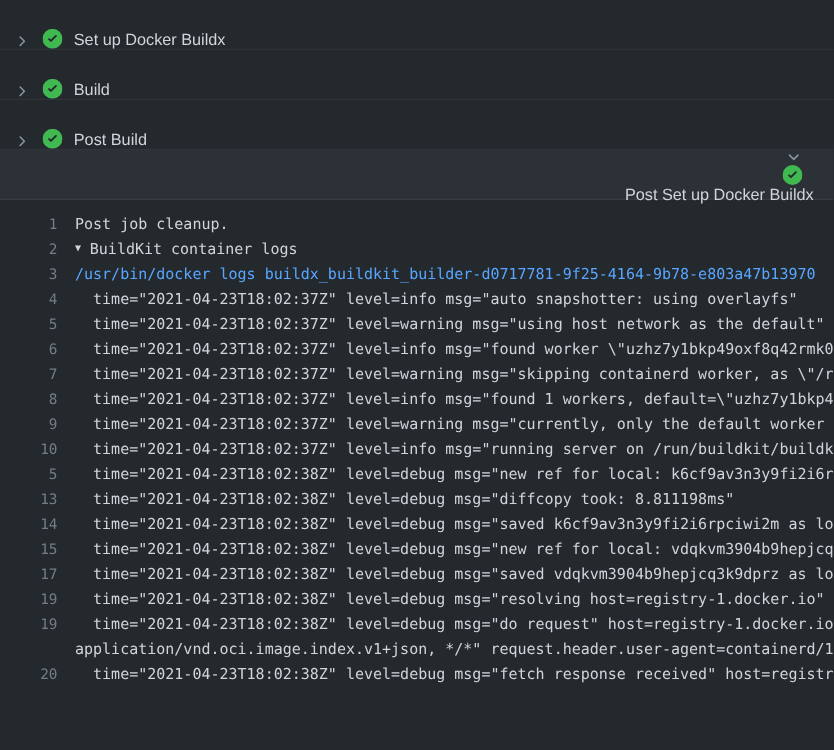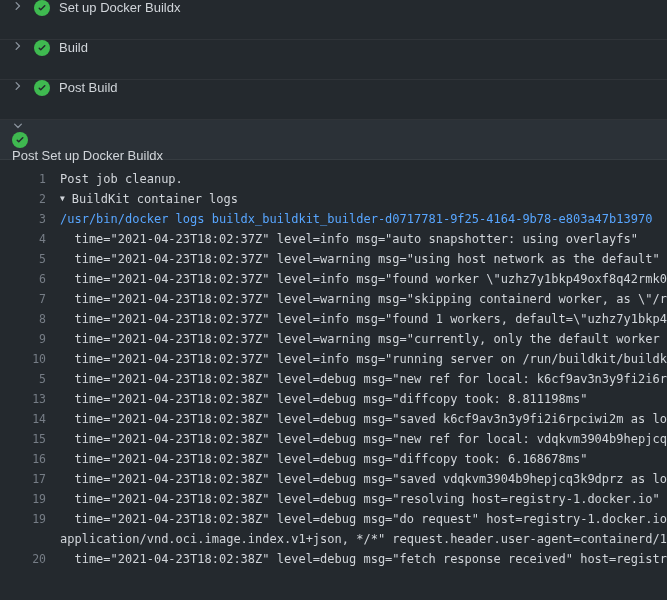--- a/index.html
+++ b/index.html
@@ -5,21 +5,21 @@
   * { box-sizing: border-box; margin: 0; padding: 0; }
   html, body { width: 667px; height: 600px; overflow: hidden; }
   body {
     background: var(--background, #24292e);
     font-family: "Liberation Sans", sans-serif;
   }
   .steps { width: 100%; }
   .step {
     height: 40px;
     display: flex;
-    align-items: flex-start;
+    align-items: flex-end;
     padding: 0 16px 0 12px;
     border-bottom: 1px solid var(--divider, rgba(255,255,255,0.055));
     cursor: pointer;
   }
   .step.expanded { background: var(--expanded-header, #2b3137); flex-direction: column; }
   .chev { margin-right: 10px; flex: none; }
   .check { margin-right: 9px; flex: none; }
   .step-label { color: var(--step-label, #d1d5da); font-size: 13px; }
   .log {
     padding-top: 9px;
@@ -108,20 +108,19 @@
       <div class="log-row plain"><span class="ln">6</span><span class="lt">  time="2021-04-23T18:02:37Z" level=info msg="found worker \"uzhz7y1bkp49oxf8q42rmk0xj</span></div>
       <div class="log-row wrap"><span class="ln"></span></div>
       <div class="log-row plain"><span class="ln">7</span><span class="lt">  time="2021-04-23T18:02:37Z" level=warning msg="skipping containerd worker, as \"/run</span></div>
       <div class="log-row plain"><span class="ln">8</span><span class="lt">  time="2021-04-23T18:02:37Z" level=info msg="found 1 workers, default=\"uzhz7y1bkp49o</span></div>
       <div class="log-row plain"><span class="ln">9</span><span class="lt">  time="2021-04-23T18:02:37Z" level=warning msg="currently, only the default worker ca</span></div>
       <div class="log-row plain"><span class="ln">10</span><span class="lt">  time="2021-04-23T18:02:37Z" level=info msg="running server on /run/buildkit/buildkit</span></div>
       <div class="log-row plain"><span class="ln">5</span><span class="lt">  time="2021-04-23T18:02:38Z" level=debug msg="new ref for local: k6cf9av3n3y9fi2i6rpc</span></div>
       <div class="log-row plain"><span class="ln">13</span><span class="lt">  time="2021-04-23T18:02:38Z" level=debug msg="diffcopy took: 8.811198ms"</span></div>
       <div class="log-row plain"><span class="ln">14</span><span class="lt">  time="2021-04-23T18:02:38Z" level=debug msg="saved k6cf9av3n3y9fi2i6rpciwi2m as loca</span></div>
       <div class="log-row plain"><span class="ln">15</span><span class="lt">  time="2021-04-23T18:02:38Z" level=debug msg="new ref for local: vdqkvm3904b9hepjcq3k</span></div>
-      <div class="log-row plain"><span class="ln">16</span><span class="lt">  time="2021-04-23T18:02:38Z" level=debug msg="diffcopy took: 6.168678ms"</span></div>
       <div class="log-row plain"><span class="ln">17</span><span class="lt">  time="2021-04-23T18:02:38Z" level=debug msg="saved vdqkvm3904b9hepjcq3k9dprz as loca</span></div>
       <div class="log-row plain"><span class="ln">19</span><span class="lt">  time="2021-04-23T18:02:38Z" level=debug msg="resolving host=registry-1.docker.io"</span></div>
       <div class="log-row plain"><span class="ln">19</span><span class="lt">  time="2021-04-23T18:02:38Z" level=debug msg="do request" host=registry-1.docker.io r</span></div>
       <div class="log-row wrap"><span class="ln"></span><span class="lt">application/vnd.oci.image.index.v1+json, */*" request.header.user-agent=containerd/1.4</span></div>
       <div class="log-row plain"><span class="ln">20</span><span class="lt">  time="2021-04-23T18:02:38Z" level=debug msg="fetch response received" host=registry</span></div>
     </div>
 </div>
 
 </body></html>

